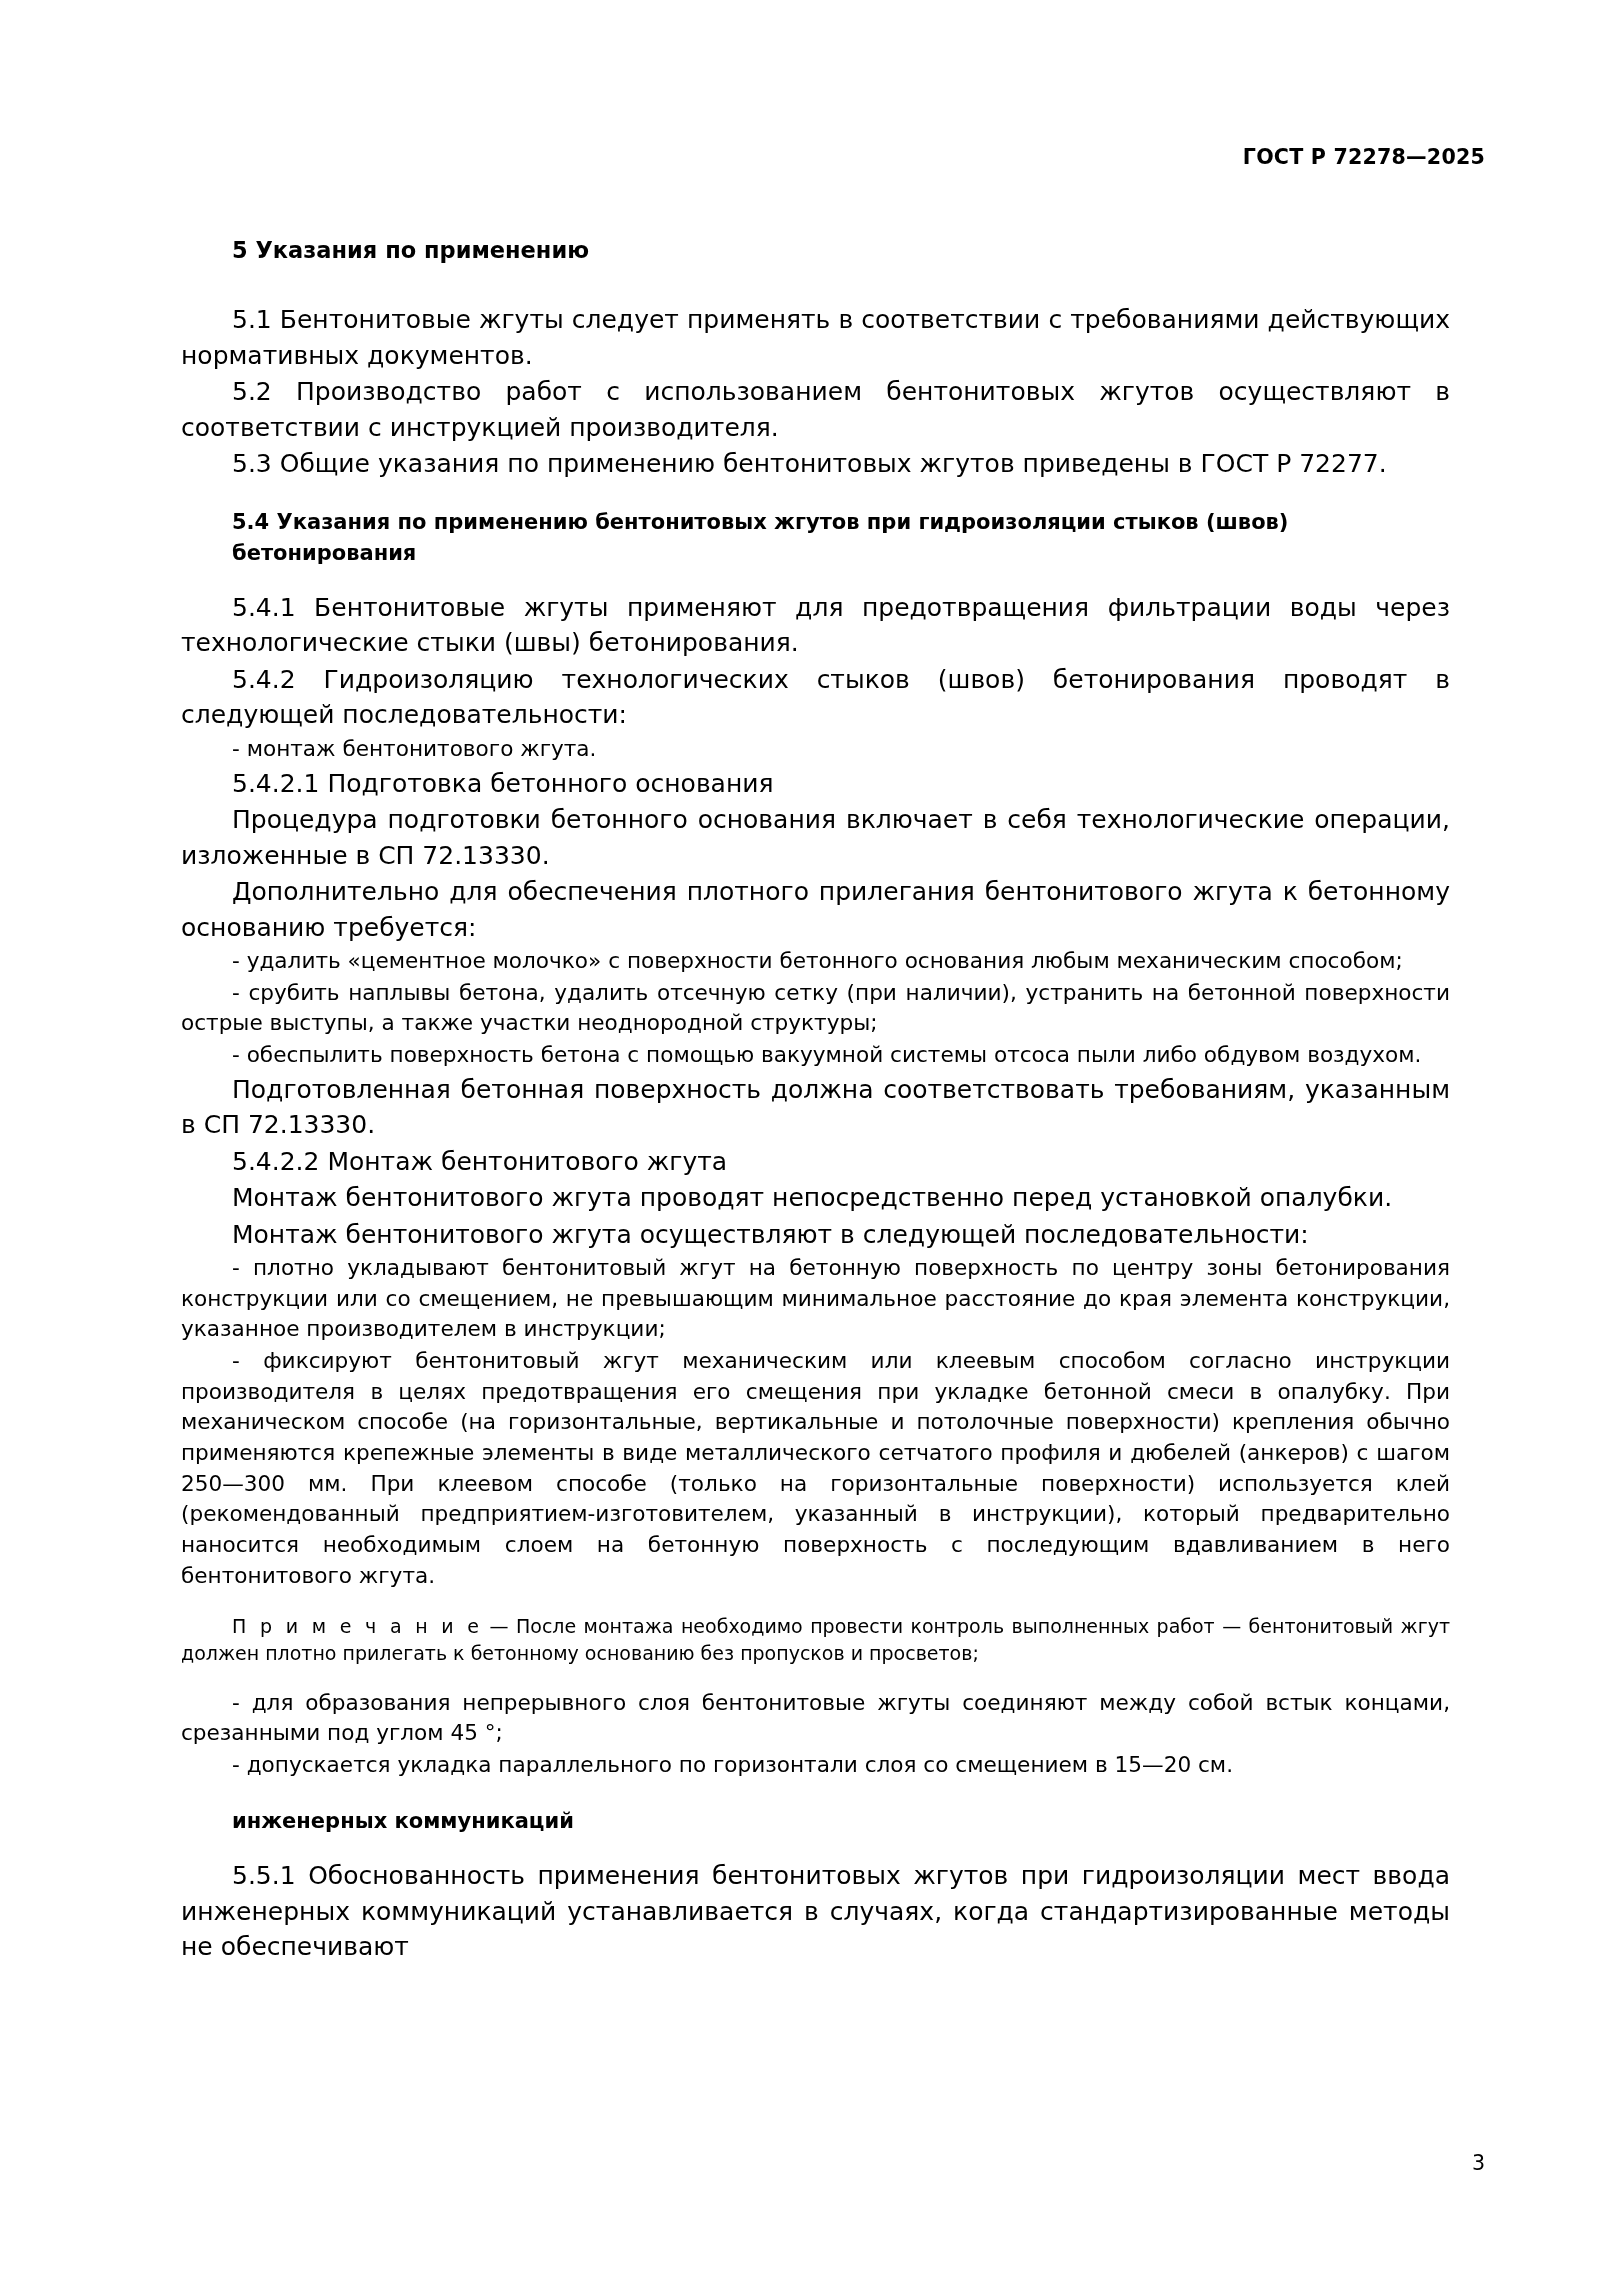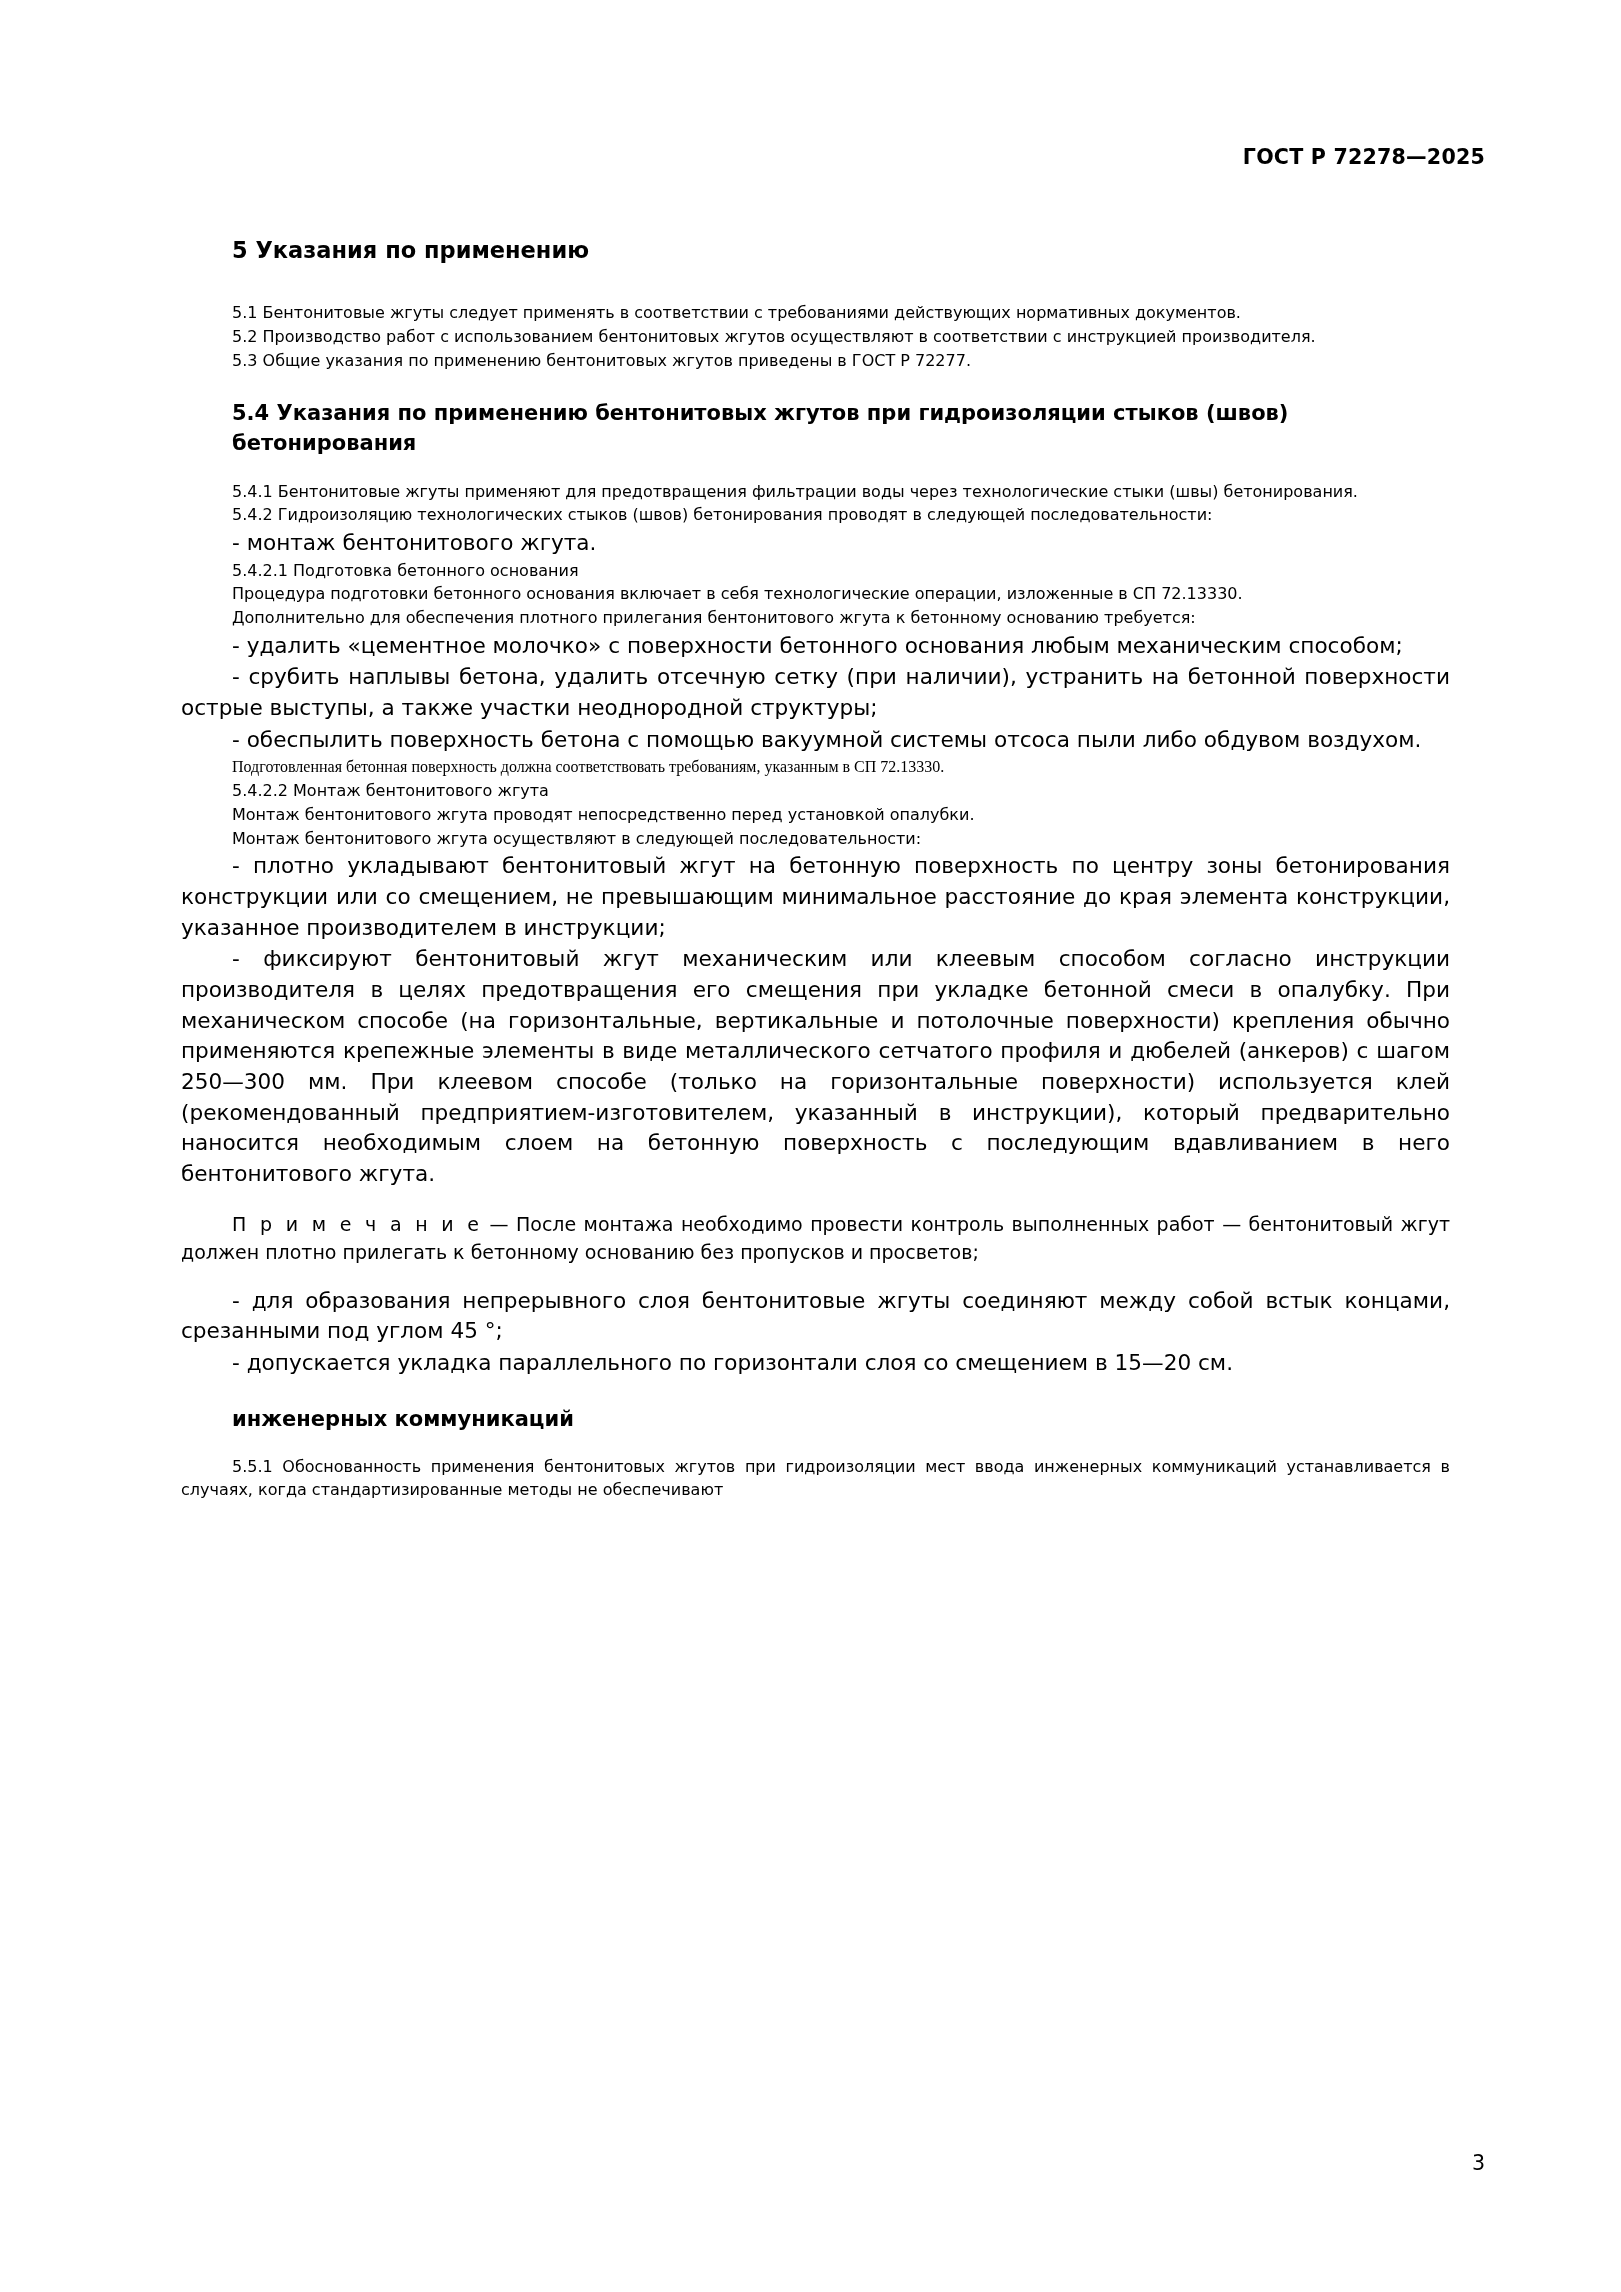--- a/index.html
+++ b/index.html
@@ -49,37 +49,36 @@
     margin: 25.5px 0 21.6px 0;
     padding-left: 51px;
     line-height: 1.45;
     text-indent: -0.0em;
   }
   h3.sub-title .second-line {
     display: block;
     padding-left: 0;
   }
   p.para {
-    font-size: 16px;
+    font-size: 25px;
     line-height: 1.42;
     margin: 0 0 1px 0;
     text-align: justify;
     text-indent: 51px;
     hyphens: manual;
   }
   p.dash {
     font-size: 21.6px;
     line-height: 1.42;
     margin: 0 0 1px 0;
     text-align: justify;
     text-indent: 51px;
   }
   p.justify-spread {
     text-align: justify;
-    font-family: Liberation Serif, serif;
   }
   .note {
     font-size: 19px;
     line-height: 1.45;
     margin: 21.6px 0 19.6px 0;
     text-align: justify;
     text-indent: 51px;
   }
   .note .note-label {
     letter-spacing: 3.1px;

